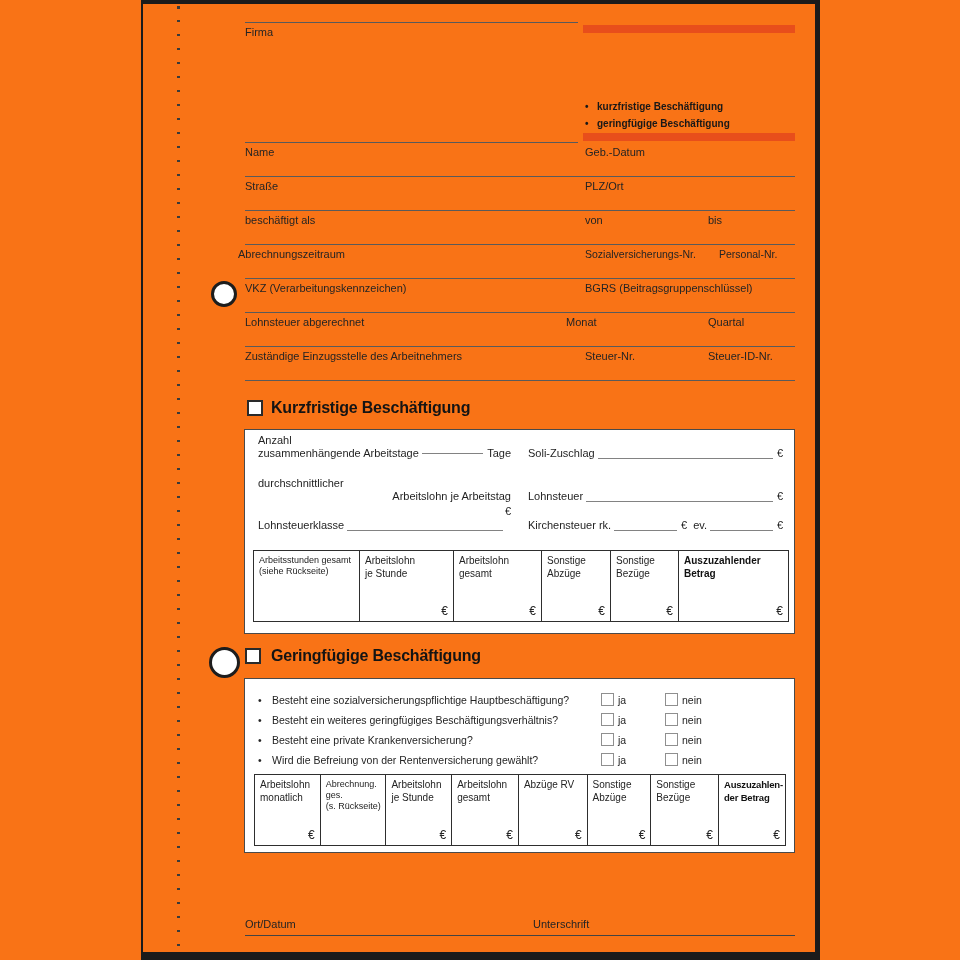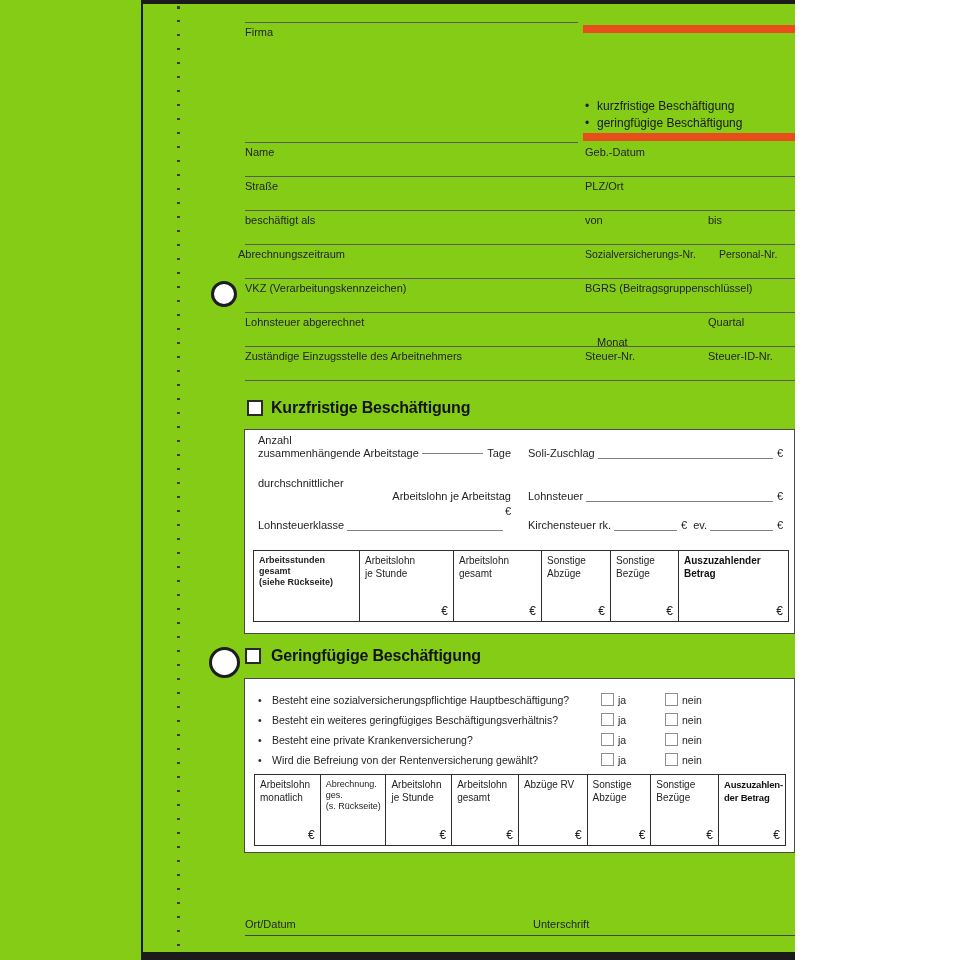--- a/index.html
+++ b/index.html
@@ -1,26 +1,26 @@
 <!DOCTYPE html>
 <html><head>
 <meta charset="utf-8">
 <style>
   html,body{margin:0;padding:0;background:#fff;}
-  #canvas{position:relative;width:795px;height:960px;background:#84cc16;overflow:hidden;
+  #canvas{position:relative;width:960px;height:960px;background:#f97316;overflow:hidden;
           font-family:"Liberation Sans","DejaVu Sans",sans-serif;color:#1f1f1f;}
   .abs{position:absolute;}
   .edge{background:#1b1b1b;}
   .perf{background:repeating-linear-gradient(to bottom,#3a3a3a 0,#3a3a3a 2.5px,transparent 2.5px,transparent 14px);}
   .hole{border:3px solid #1d1d1d;border-radius:50%;background:#fff;box-sizing:border-box;}
   .rule{border-top:1px solid #5a5a5a;height:0;}
   .lbl{font-size:11px;line-height:13px;white-space:nowrap;color:#242424;}
   .bar{background:#e84e1b;height:8px;}
   .title{font-size:20px;line-height:22px;font-weight:bold;color:#181818;letter-spacing:-0.3px;}
-  .tbullets{font-size:12px;line-height:17px;font-weight:normal;color:#181818;}
+  .tbullets{font-size:10px;line-height:17px;font-weight:bold;color:#181818;}
   .tbullets .dot{display:inline-block;width:12px;}
   .secbox{border:1.5px solid #4a4a4a;background:#fff;box-sizing:border-box;}
   .cb{border:2px solid #2a2a2a;background:#fff;box-sizing:border-box;}
   .cbq{width:13px;height:13px;border:1.5px solid #8f8f8f;background:#fff;box-sizing:border-box;}
   .h2{font-size:16px;font-weight:bold;color:#141414;letter-spacing:-0.2px;white-space:nowrap;}
   .fillrow{display:flex;align-items:flex-end;font-size:11px;line-height:13px;white-space:nowrap;}
   .fillrow .ln{flex:1;border-bottom:1px solid #828282;margin:0 3px 1px 3px;height:0;}
   .fillrow .sfx{margin-left:1px;}
   .ftable{display:flex;border:1.5px solid #2e2e2e;box-sizing:border-box;background:#fff;}
   .fcell{position:relative;border-right:1.5px solid #2e2e2e;box-sizing:border-box;padding:4px 4px 0 5px;}
@@ -75,21 +75,21 @@
   <div class="abs lbl" style="left:238px;top:248px;">Abrechnungszeitraum</div>
   <div class="abs lbl" style="left:585px;top:248px;font-size:10.5px;">Sozialversicherungs-Nr.</div>
   <div class="abs lbl" style="left:712px;top:248px;font-size:10.5px;margin-left:7px;">Personal-Nr.</div>
 
   <div class="abs rule" style="left:245px;top:278px;width:550px;"></div>
   <div class="abs lbl" style="left:245px;top:282px;">VKZ (Verarbeitungskennzeichen)</div>
   <div class="abs lbl" style="left:585px;top:282px;">BGRS (Beitragsgruppenschlüssel)</div>
 
   <div class="abs rule" style="left:245px;top:312px;width:550px;"></div>
   <div class="abs lbl" style="left:245px;top:316px;">Lohnsteuer abgerechnet</div>
-  <div class="abs lbl" style="left:597px;top:316px;margin-top:20px;">Monat</div>
+  <div class="abs lbl" style="left:566px;top:316px;">Monat</div>
   <div class="abs lbl" style="left:708px;top:316px;">Quartal</div>
 
   <div class="abs rule" style="left:245px;top:346px;width:550px;"></div>
   <div class="abs lbl" style="left:245px;top:350px;">Zuständige Einzugsstelle des Arbeitnehmers</div>
   <div class="abs lbl" style="left:585px;top:350px;">Steuer-Nr.</div>
   <div class="abs lbl" style="left:708px;top:350px;">Steuer-ID-Nr.</div>
 
   <div class="abs rule" style="left:245px;top:380px;width:550px;"></div>
 
   <div class="abs cb" style="left:247px;top:400px;width:16px;height:16px;"></div>
@@ -128,21 +128,21 @@
   <div class="abs fillrow" style="left:528px;top:519px;width:255px;">
     <span>Kirchensteuer rk.</span>
     <span class="ln"></span>
     <span class="sfx">€</span>
     <span style="margin-left:6px;">ev.</span>
     <span class="ln"></span>
     <span class="sfx">€</span>
   </div>
 
   <div class="abs ftable" style="left:253px;top:550px;width:536px;height:72px;">
-    <div class="fcell" style="width:106px;font-weight:bold;">
+    <div class="fcell" style="width:106px;">
       <div class="h sm">Arbeitsstunden gesamt</div>
       <div class="h sm">(siehe Rückseite)</div>
       <div class="eur"></div>
     </div>
     <div class="fcell" style="width:94px;">
       <div class="h">Arbeitslohn</div>
       <div class="h">je Stunde</div>
       <div class="eur">€</div>
     </div>
     <div class="fcell" style="width:88px;">

